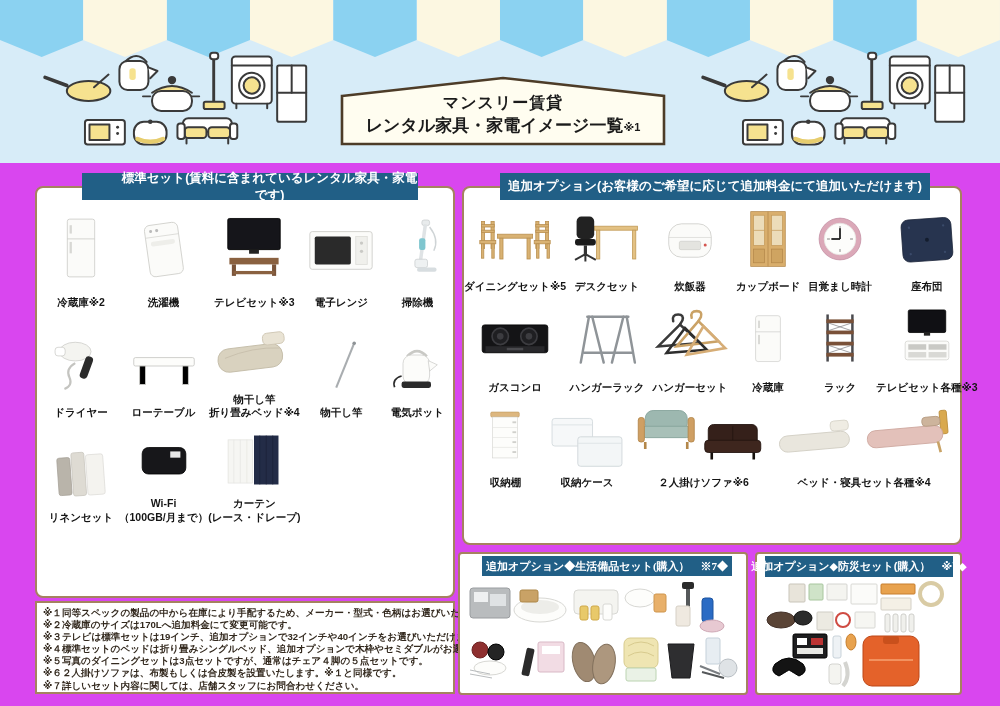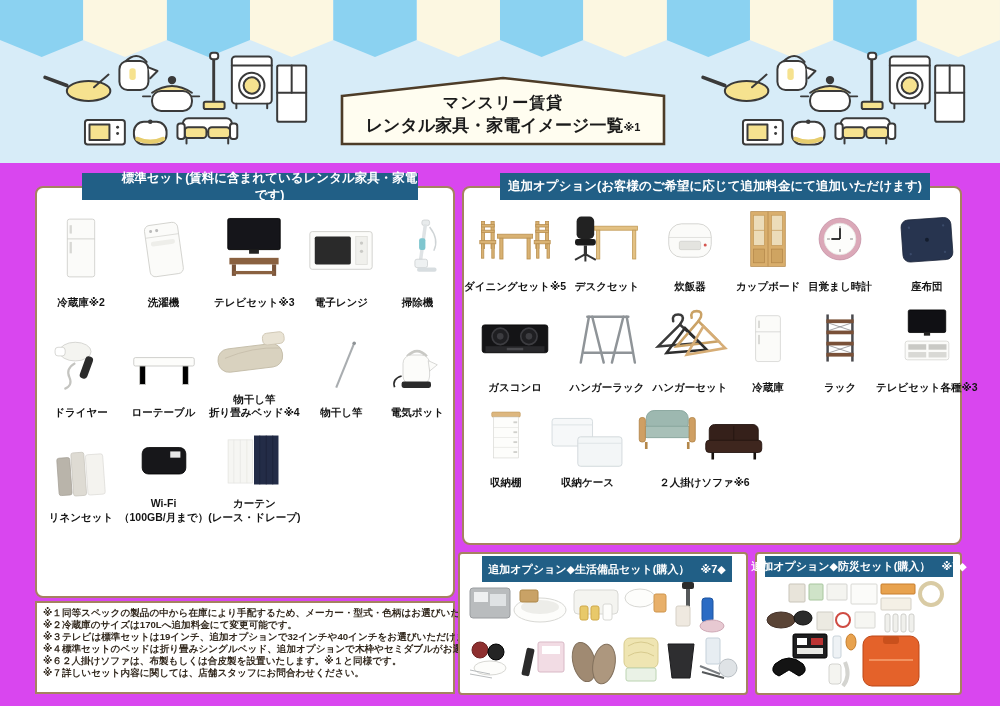--- a/index.html
+++ b/index.html
@@ -45,21 +45,21 @@
 
   
   .notes-box { position:absolute; left:35px; top:601px; width:420px; height:93px; border:2px solid #a5825f; background:#fff; padding:4px 6px; }
   .note-line { font-size:9.6px; font-weight:bold; color:#33291e; line-height:12.1px; white-space:nowrap; }
 
   
   .buy-box { position:absolute; border:2px solid #a5825f; border-radius:4px; background:#fff; }
   .buy-life { left:458px; top:552px; width:290px; height:143px; }
   .buy-disaster { left:755px; top:552px; width:207px; height:143px; }
   .buy-hdr { position:absolute; top:2px; background:#215f86; color:#fff; font-weight:bold; font-size:11px; display:flex; align-items:center; justify-content:center; white-space:nowrap; }
-  .buy-life .buy-hdr { left:22px; width:250px; height:26px; }
+  .buy-life .buy-hdr { left:22px; width:250px; height:20px;font-family:Liberation Serif, serif; }
   .buy-disaster .buy-hdr { left:8px; width:188px; height:21px; }
   .collage { position:absolute; left:2px; top:26px; }
 </style>
 </head>
 <body>
 
 <div class="page">
 
   <svg width="0" height="0" style="position:absolute">
     <defs>
@@ -511,28 +511,44 @@
             <line x1="14" y1="50" x2="14" y2="58" stroke="#b3874a" stroke-width="3"></line>
             <line x1="62" y1="50" x2="62" y2="58" stroke="#b3874a" stroke-width="3"></line>
             <rect x="86" y="30" width="56" height="24" rx="6" fill="#35201a" stroke="#241510"></rect>
             <line x1="114" y1="32" x2="114" y2="52" stroke="#241510"></line>
             <rect x="82" y="48" width="64" height="14" rx="4" fill="#3e261e" stroke="#241510"></rect>
             <line x1="90" y1="62" x2="90" y2="70" stroke="#16100c" stroke-width="3"></line>
             <line x1="138" y1="62" x2="138" y2="70" stroke="#16100c" stroke-width="3"></line>
           </svg>
         <div class="ilabel"><span>２人掛けソファ※6</span></div>
       </div>
+      <div class="item">
+        <svg width="180" height="82" viewBox="0 0 200 84">
+            <g transform="rotate(-5 50 50)">
+              <rect x="6" y="40" width="78" height="18" rx="9" fill="#e9e6dd" stroke="#d2cfc4"></rect>
+              <rect x="64" y="28" width="20" height="11" rx="4" fill="#efece3" stroke="#d8d5ca"></rect>
+            </g>
+            <g transform="rotate(-5 150 48)">
+              <rect x="186" y="18" width="8" height="26" rx="2" fill="#d9a94f" stroke="#bd8f3c"></rect>
+              <rect x="104" y="34" width="84" height="19" rx="9" fill="#e3c1ba" stroke="#cfa9a1"></rect>
+              <rect x="166" y="24" width="20" height="10" rx="4" fill="#cdb49c" stroke="#b79d84"></rect>
+              <line x1="182" y1="52" x2="184" y2="64" stroke="#c9a366" stroke-width="3"></line>
+            </g>
+          </svg>
+        <div class="ilabel"><span>ベッド・寝具セット各種※4</span></div>
+      </div>
     </div>
   </div>
 
   <div class="notes-box">
     <div class="note-line">※１同等スペックの製品の中から在庫により手配するため、メーカー・型式・色柄はお選びいただけません</div>
     <div class="note-line">※２冷蔵庫のサイズは170Lへ追加料金にて変更可能です。</div>
     <div class="note-line">※３テレビは標準セットは19インチ、追加オプションで32インチや40インチをお選びいただけます。</div>
     <div class="note-line">※４標準セットのベッドは折り畳みシングルベッド、追加オプションで木枠やセミダブルがお選びいただけます。</div>
+    <div class="note-line">※５写真のダイニングセットは3点セットですが、通常はチェア４脚の５点セットです。</div>
     <div class="note-line">※６２人掛けソファは、布製もしくは合皮製を設置いたします。※１と同様です。</div>
     <div class="note-line">※７詳しいセット内容に関しては、店舗スタッフにお問合わせください。</div>
   </div>
 
   <div class="buy-box buy-life">
     <div class="buy-hdr">追加オプション◆生活備品セット(購入）　※7◆</div>
     <svg class="collage" width="282" height="112" viewBox="0 0 282 112">
       <g stroke-width="1">
         <rect x="8" y="8" width="40" height="30" rx="3" fill="#b9bcbe" stroke="#9a9da0"></rect>
         <rect x="12" y="12" width="14" height="10" fill="#eef0f1"></rect>

